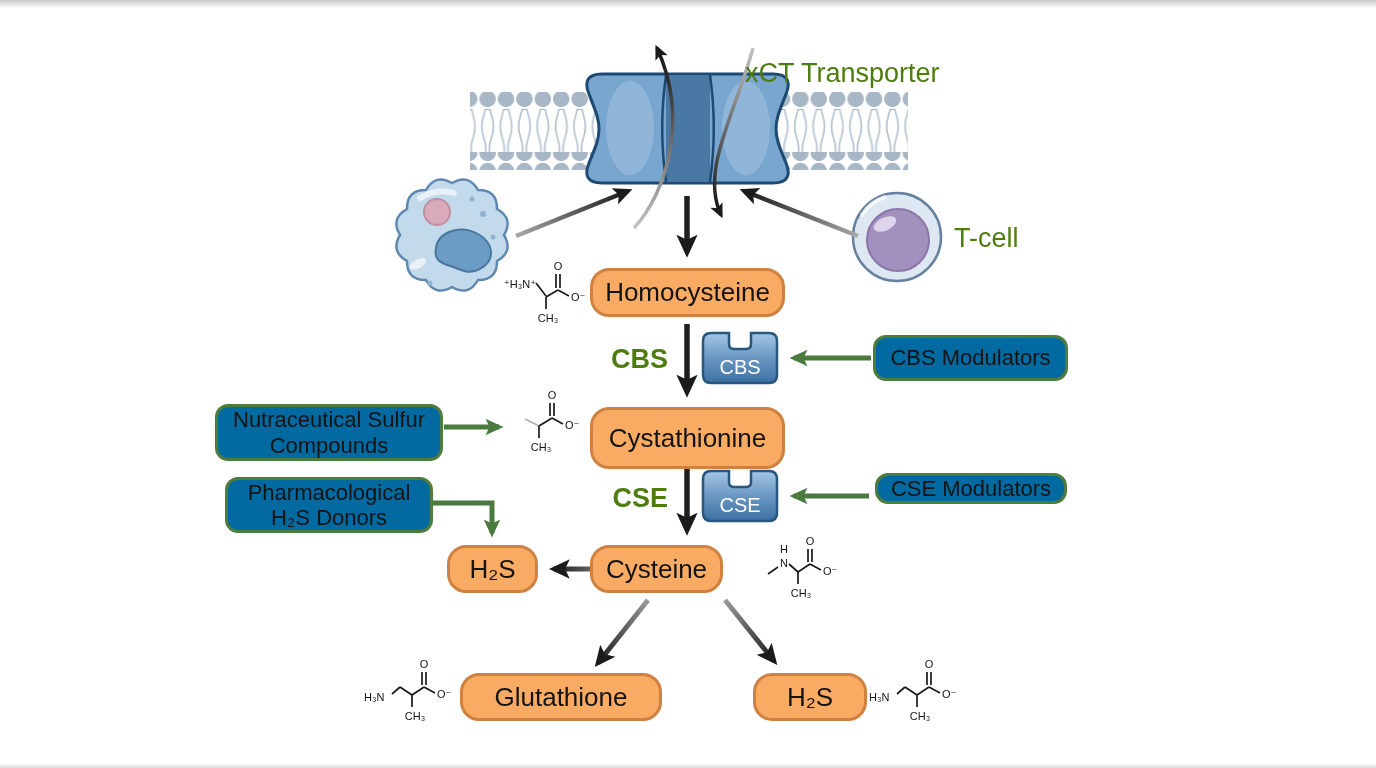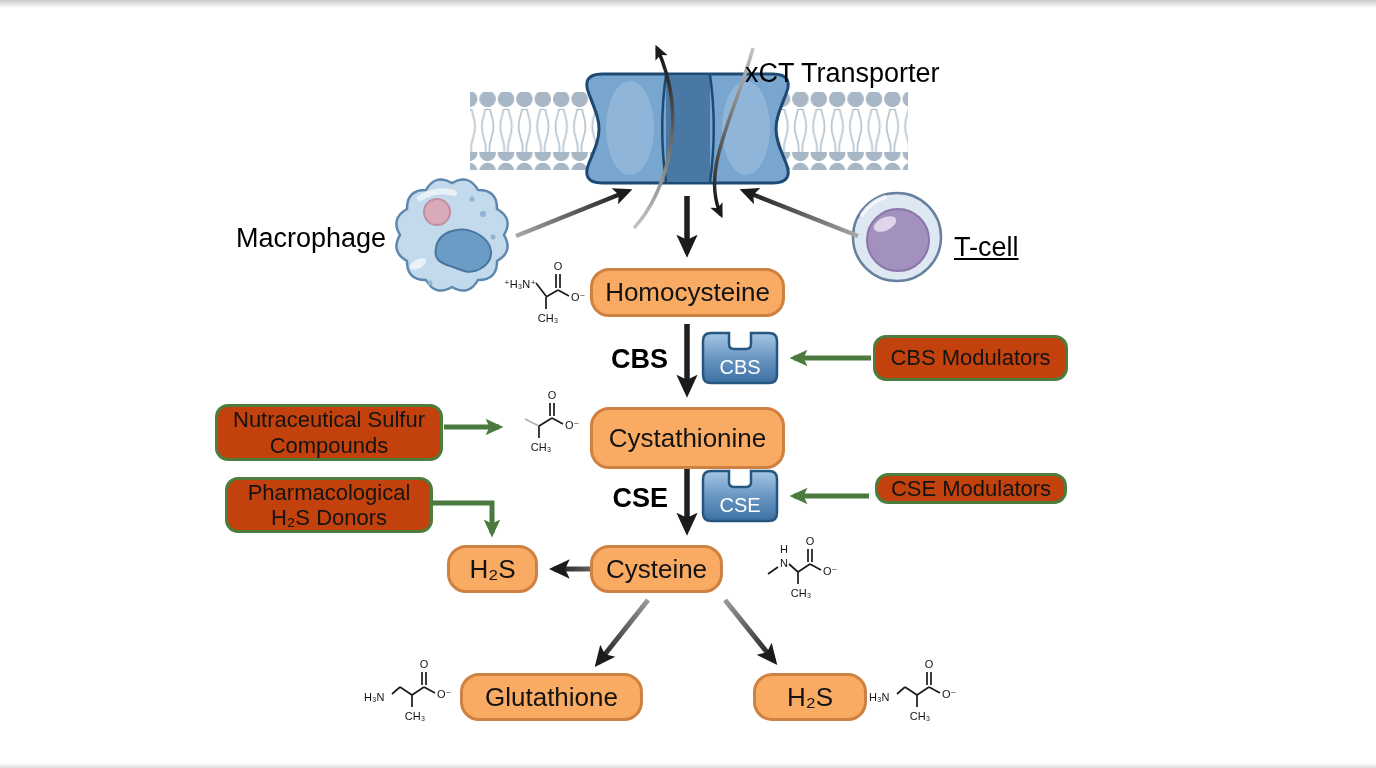--- a/index.html
+++ b/index.html
@@ -12,24 +12,24 @@
   .botshade{position:absolute;bottom:0;left:0;right:0;height:5px;
     background:linear-gradient(rgba(255,255,255,0),#dcdcdc);}
   .layer{position:absolute;left:0;top:0;}
   .pill{
     position:absolute;display:flex;align-items:center;justify-content:center;
     background:#F9AA63;border:3px solid #CE8140;border-radius:19px;
     font-size:26px;color:#141414;box-sizing:border-box;white-space:nowrap;
   }
   .gbox{
     position:absolute;display:flex;flex-direction:column;align-items:center;justify-content:center;
-    background:#c2410c;border:3px solid #4E7C3D;border-radius:13px;
+    background:#0369a1;border:3px solid #4E7C3D;border-radius:13px;
     font-size:22px;line-height:1.14;color:#141414;text-align:center;box-sizing:border-box;white-space:nowrap;
   }
-  .lbl{position:absolute;font-size:27px;color:#000000;white-space:nowrap;}
+  .lbl{position:absolute;font-size:27px;color:#4d7c0f;white-space:nowrap;}
   .lbl.bold{font-weight:bold;}
   .right{text-align:right;}
   svg text{font-family:"Liberation Sans","DejaVu Sans",sans-serif;}
   .chemtxt{font-size:11px;fill:#141414;}
   .badge-txt{font-size:20px;fill:#ffffff;}
 </style>
 </head>
 <body>
 
 <div class="canvas">
@@ -197,30 +197,29 @@
       <path d="M 897,694 L 905,687 M 905,687 L 917,695 M 917,695 L 917,707 M 917,695 L 929,687
                M 927,685 L 927,672 M 931,685 L 931,672 M 929,687 L 940,693" fill="none"></path>
       <text class="chemtxt" x="869" y="701" stroke="none">H₃N</text>
       <text class="chemtxt" x="929" y="668" text-anchor="middle" stroke="none">O</text>
       <text class="chemtxt" x="942" y="698" stroke="none">O⁻</text>
       <text class="chemtxt" x="920" y="720" text-anchor="middle" stroke="none">CH₃</text>
     </g>
   </svg>
 
   <div class="lbl" style="left:745px;top:58px;">xCT Transporter</div>
-  <div class="lbl" style="left:236px;top:223px;">Macrophage</div>
-  <div class="lbl" style="left:954px;top:232px;text-decoration:underline;">T-cell</div>
+  <div class="lbl" style="left:954px;top:223px;">T-cell</div>
   <div class="lbl bold right" style="left:575px;top:344px;width:93px;">CBS</div>
   <div class="lbl bold right" style="left:575px;top:483px;width:93px;">CSE</div>
 
   <div class="pill" style="left:590px;top:268px;width:195px;height:49px;">Homocysteine</div>
   <div class="pill" style="left:590px;top:407px;width:195px;height:62px;">Cystathionine</div>
   <div class="pill" style="left:590px;top:545px;width:133px;height:48px;">Cysteine</div>
   <div class="pill" style="left:447px;top:545px;width:91px;height:48px;">H₂S</div>
-  <div class="pill" style="left:460px;top:673px;width:183px;height:48px;">Glutathione</div>
+  <div class="pill" style="left:460px;top:673px;width:202px;height:48px;">Glutathione</div>
   <div class="pill" style="left:753px;top:673px;width:114px;height:48px;">H₂S</div>
 
   <div class="gbox" style="left:873px;top:335px;width:195px;height:46px;">
     <span>CBS Modulators</span>
   </div>
   <div class="gbox" style="left:875px;top:473px;width:192px;height:31px;">
     <span>CSE Modulators</span>
   </div>
   <div class="gbox" style="left:215px;top:404px;width:228px;height:57px;">
     <span>Nutraceutical Sulfur</span>

